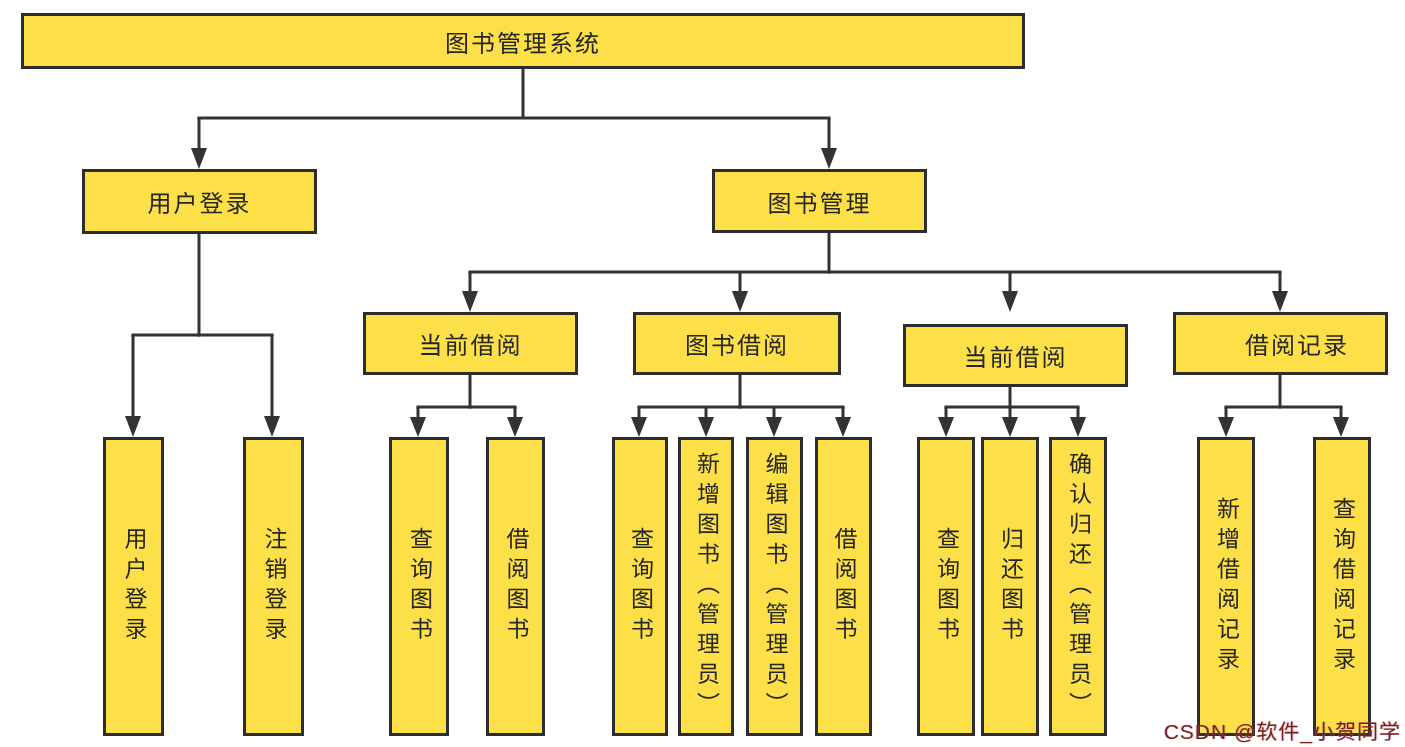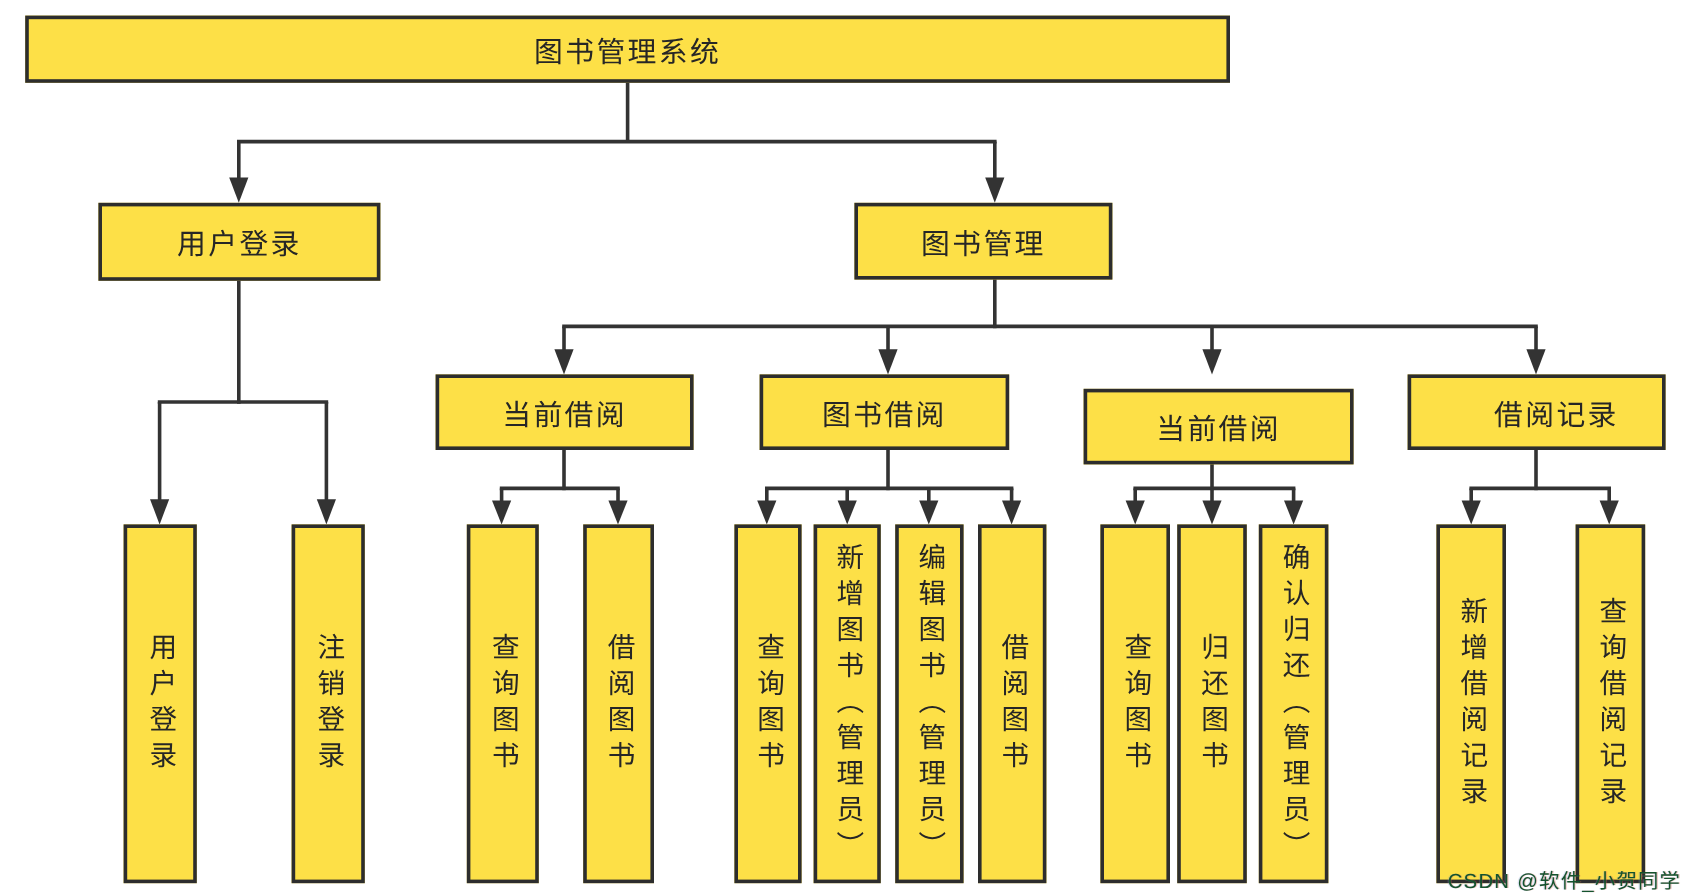--- a/index.html
+++ b/index.html
@@ -46,22 +46,22 @@
     writing-mode: vertical-rl;
     text-orientation: mixed;
     letter-spacing: 7px;
     line-height: 1;
     max-height: 284px;
   }
   #watermark {
     position: absolute;
     right: 4px;
     bottom: 2px;
-    font-size: 17px;
-    color: #14532d;
+    font-size: 21px;
+    color: #7f1d1d;
     letter-spacing: 1px;
     text-shadow: 1px 0 0 rgba(205, 92, 92, 0.35), -1px 0 0 rgba(130, 150, 215, 0.25);
     white-space: nowrap;
   }
 </style>
 </head>
 <body>
 
 <div id="stage">
 

